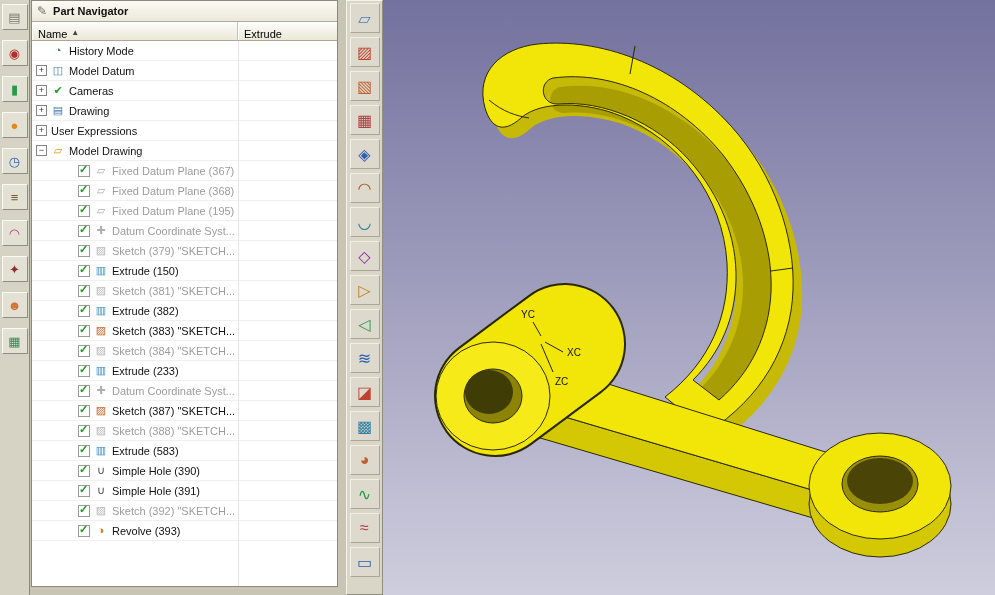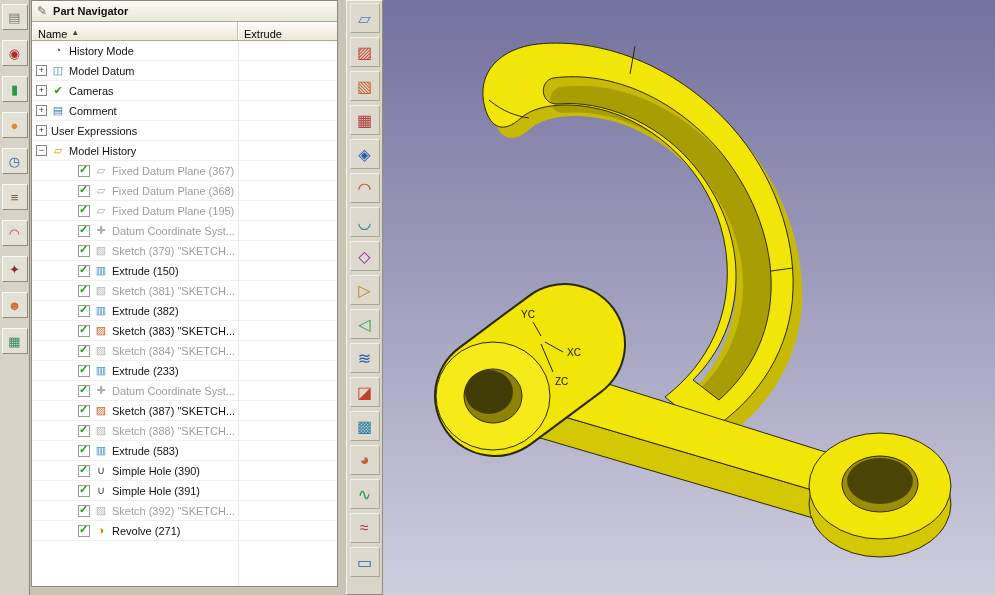--- a/index.html
+++ b/index.html
@@ -123,30 +123,30 @@
           <span class="lbl">Model Datum</span>
         </div>
         <div class="row" style="padding-left: 4px;">
           <span class="exp">+</span>
           <span class="ticon" style="color: rgb(28, 160, 28);">✔</span>
           <span class="lbl">Cameras</span>
         </div>
         <div class="row" style="padding-left: 4px;">
           <span class="exp">+</span>
           <span class="ticon" style="color: rgb(74, 122, 176);">▤</span>
-          <span class="lbl">Comment</span>
+          <span class="lbl">Drawing</span>
         </div>
         <div class="row" style="padding-left: 4px;">
           <span class="exp">+</span>
           <span class="lbl">User Expressions</span>
         </div>
         <div class="row" style="padding-left: 4px;">
           <span class="exp">−</span>
           <span class="ticon" style="color: rgb(216, 160, 32);">▱</span>
-          <span class="lbl">Model History</span>
+          <span class="lbl">Model Drawing</span>
         </div>
         <div class="row" style="padding-left: 46px;">
           <span class="cb">
             <span class="tick">✓</span>
           </span>
           <span class="ticon" style="color: rgb(176, 176, 176);">▱</span>
           <span class="lbl gray">Fixed Datum Plane (367)</span>
         </div>
         <div class="row" style="padding-left: 46px;">
           <span class="cb">
@@ -265,21 +265,21 @@
             <span class="tick">✓</span>
           </span>
           <span class="ticon" style="color: rgb(176, 176, 176);">▨</span>
           <span class="lbl gray">Sketch (392) "SKETCH...</span>
         </div>
         <div class="row" style="padding-left: 46px;">
           <span class="cb">
             <span class="tick">✓</span>
           </span>
           <span class="ticon" style="color: rgb(224, 120, 32);">◑</span>
-          <span class="lbl">Revolve (271)</span>
+          <span class="lbl">Revolve (393)</span>
         </div>
       </div>
   </div>
 
   <div class="surf" id="surfbar">
       <div class="surfbtn">
         <span style="color: rgb(74, 122, 192);">▱</span>
       </div>
       <div class="surfbtn">
         <span style="color: rgb(192, 64, 48);">▨</span>

